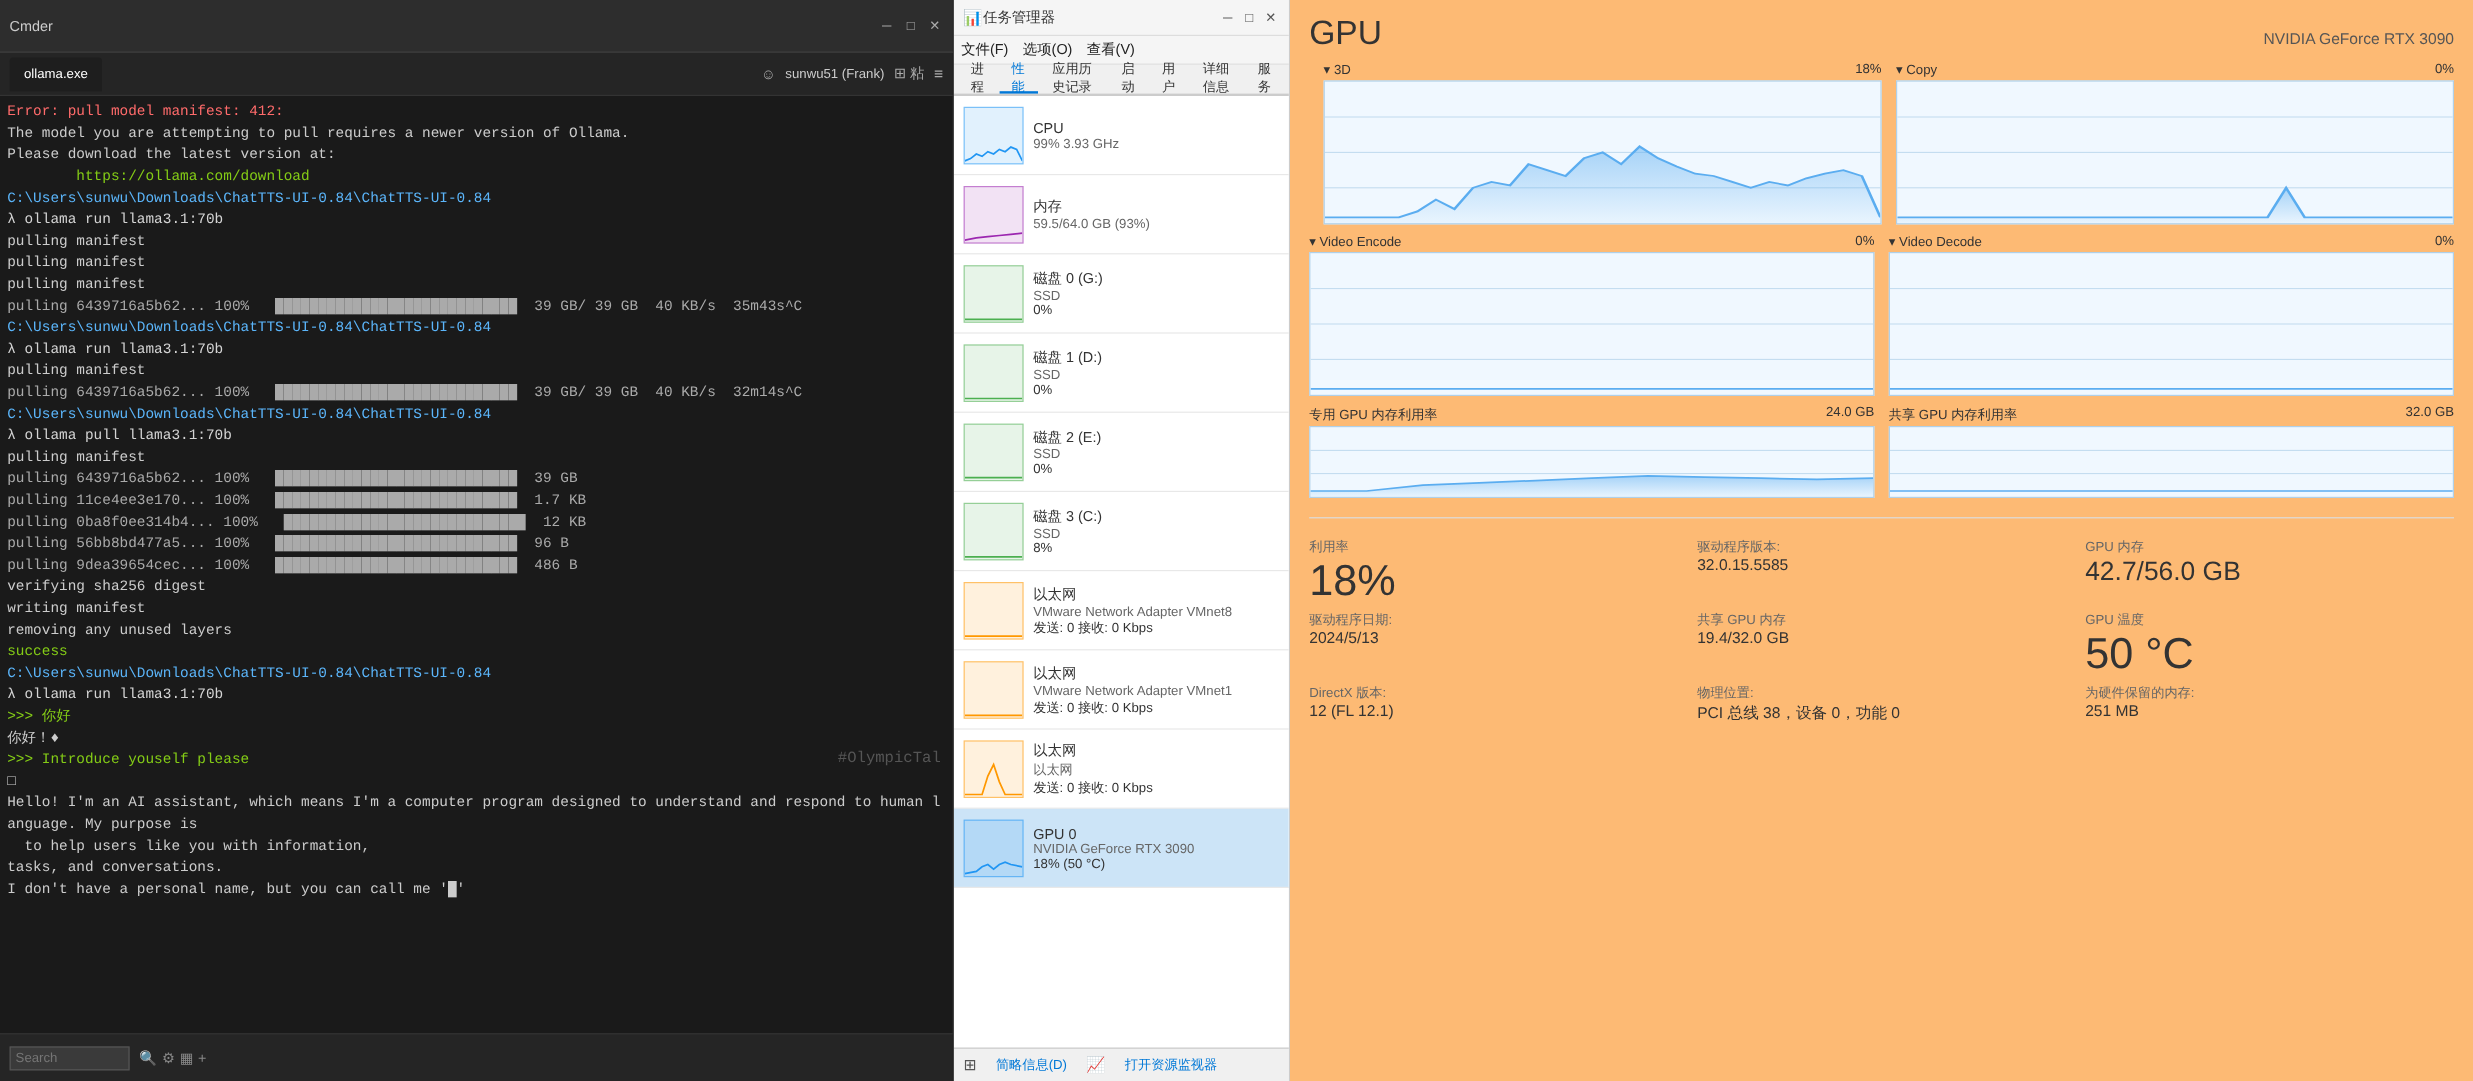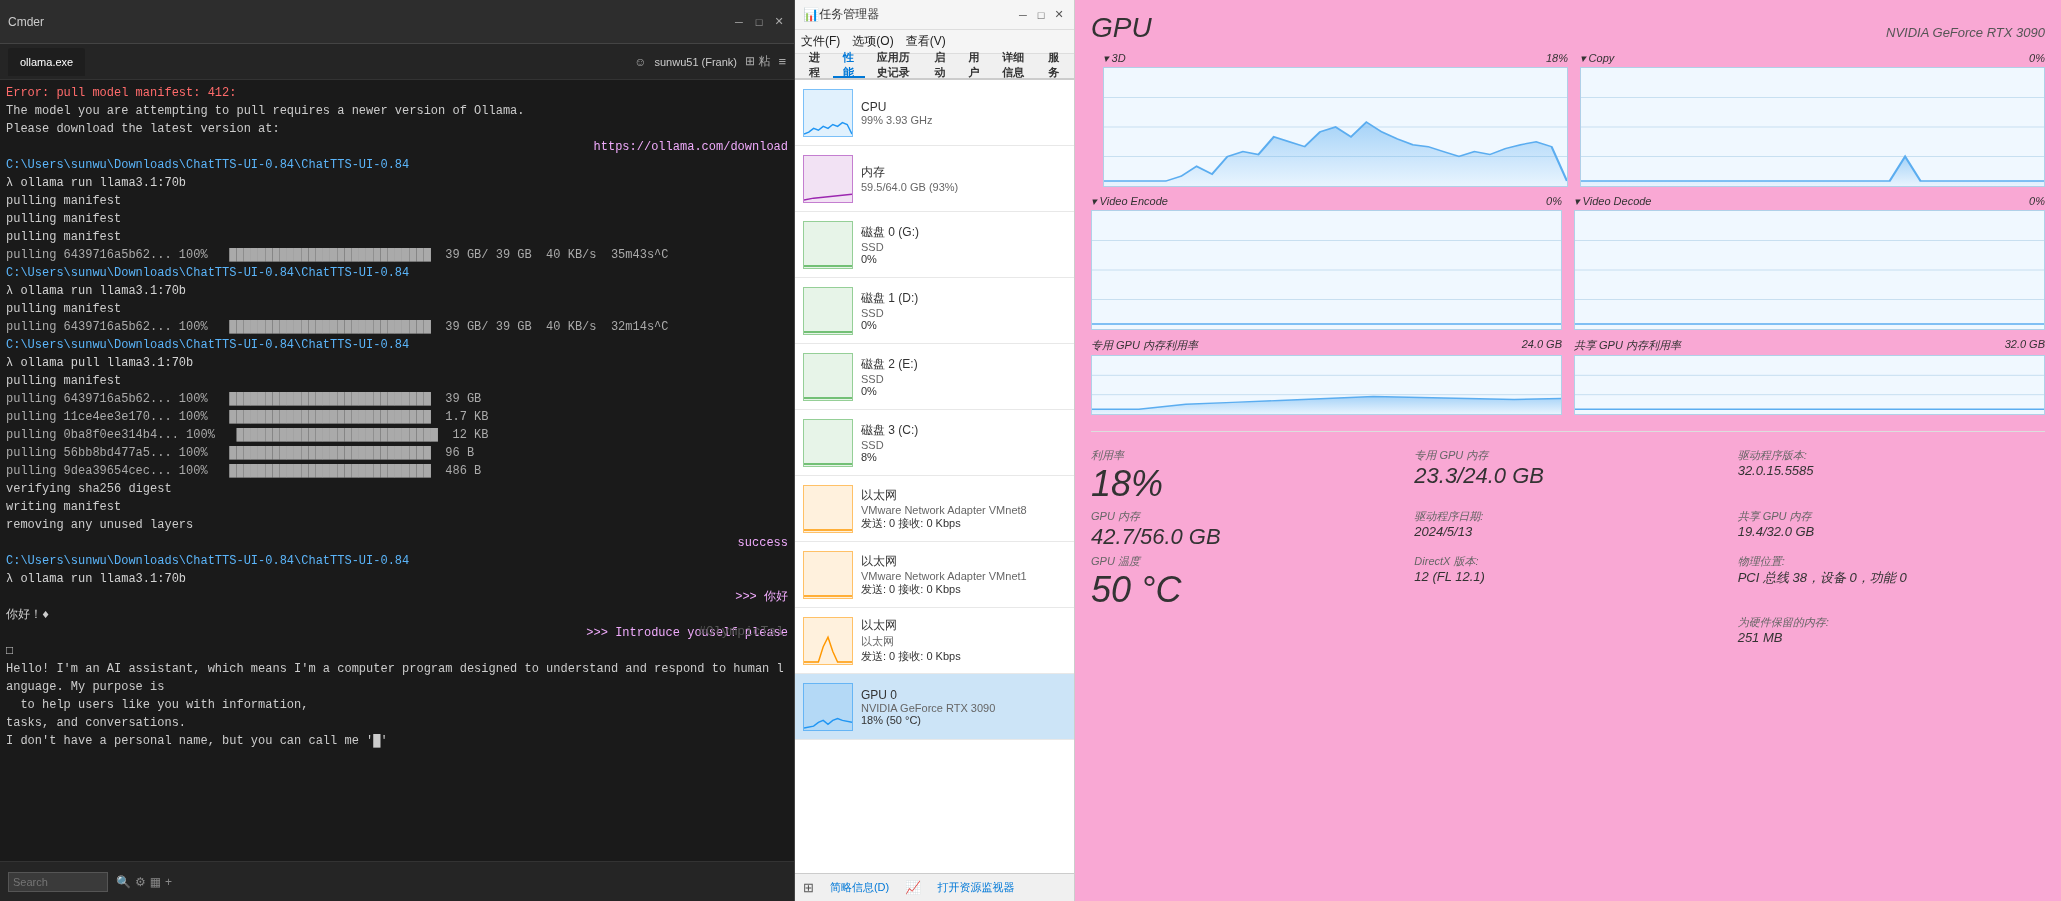--- a/index.html
+++ b/index.html
@@ -73,21 +73,21 @@
       font-family: 'Consolas', 'Courier New', monospace;
       font-size: 12px;
       color: #cccccc;
       line-height: 1.5;
       position: relative;
     }
     .terminal-line { white-space: pre-wrap; word-break: break-all; }
     .terminal-line.error { color: #ff6b6b; }
     .terminal-line.path { color: #5bb5fa; }
     .terminal-line.lambda { color: #d4d4d4; }
-    .terminal-line.green { color: #f0abfc; text-align: right; }
+    .terminal-line.green { color: #84cc16; }
     .terminal-line.progress { color: #aaaaaa; }
     .terminal-line.watermark { color: #555; text-align: right; position: absolute; right: 10px; bottom: 220px; font-size: 13px; }
     .terminal-bottombar {
       height: 40px;
       background: #252525;
       border-top: 1px solid #333;
       display: flex;
       align-items: center;
       padding: 0 8px;
       gap: 8px;
@@ -149,21 +149,20 @@
       cursor: pointer;
     }
     .taskmgr-tabs {
       height: 26px;
       background: #f0f0f0;
       display: flex;
       align-items: flex-start;
       padding: 0 4px;
       gap: 2px;
       border-bottom: 2px solid #ccc;
-      font-weight: bold;
     }
     .taskmgr-tab {
       height: 24px;
       padding: 0 10px;
       font-size: 11px;
       color: #333;
       display: flex;
       align-items: center;
       cursor: pointer;
       border-bottom: 2px solid transparent;
@@ -228,26 +227,25 @@
       cursor: pointer;
       display: flex;
       align-items: center;
       gap: 4px;
     }
 
     
     .gpu-detail {
       flex: 1;
       height: 901px;
-      background: #f9a8d4;
+      background: #fdba74;
       display: flex;
       flex-direction: column;
       padding: 12px 16px;
       overflow: hidden;
-      font-style: italic;
     }
     .gpu-header {
       display: flex;
       justify-content: space-between;
       align-items: baseline;
       margin-bottom: 8px;
     }
     .gpu-title {
       font-size: 28px;
       font-weight: 300;
@@ -695,24 +693,20 @@
 
   <div class="grid-divider"></div>
 
   <div class="gpu-stats-grid">
 
     <div>
       <div class="gpu-stat-label">利用率</div>
       <div class="gpu-stat-large">18%</div>
     </div>
 
-    <div>
-      <div class="gpu-stat-label">专用 GPU 内存</div>
-      <div class="gpu-stat-medium">23.3/24.0 GB</div>
-    </div>
 
     <div>
       <div class="gpu-stat-label">驱动程序版本:</div>
       <div class="gpu-stat-value">32.0.15.5585</div>
     </div>
 
     <div>
       <div class="gpu-stat-label">GPU 内存</div>
       <div class="gpu-stat-medium">42.7/56.0 GB</div>
     </div>

